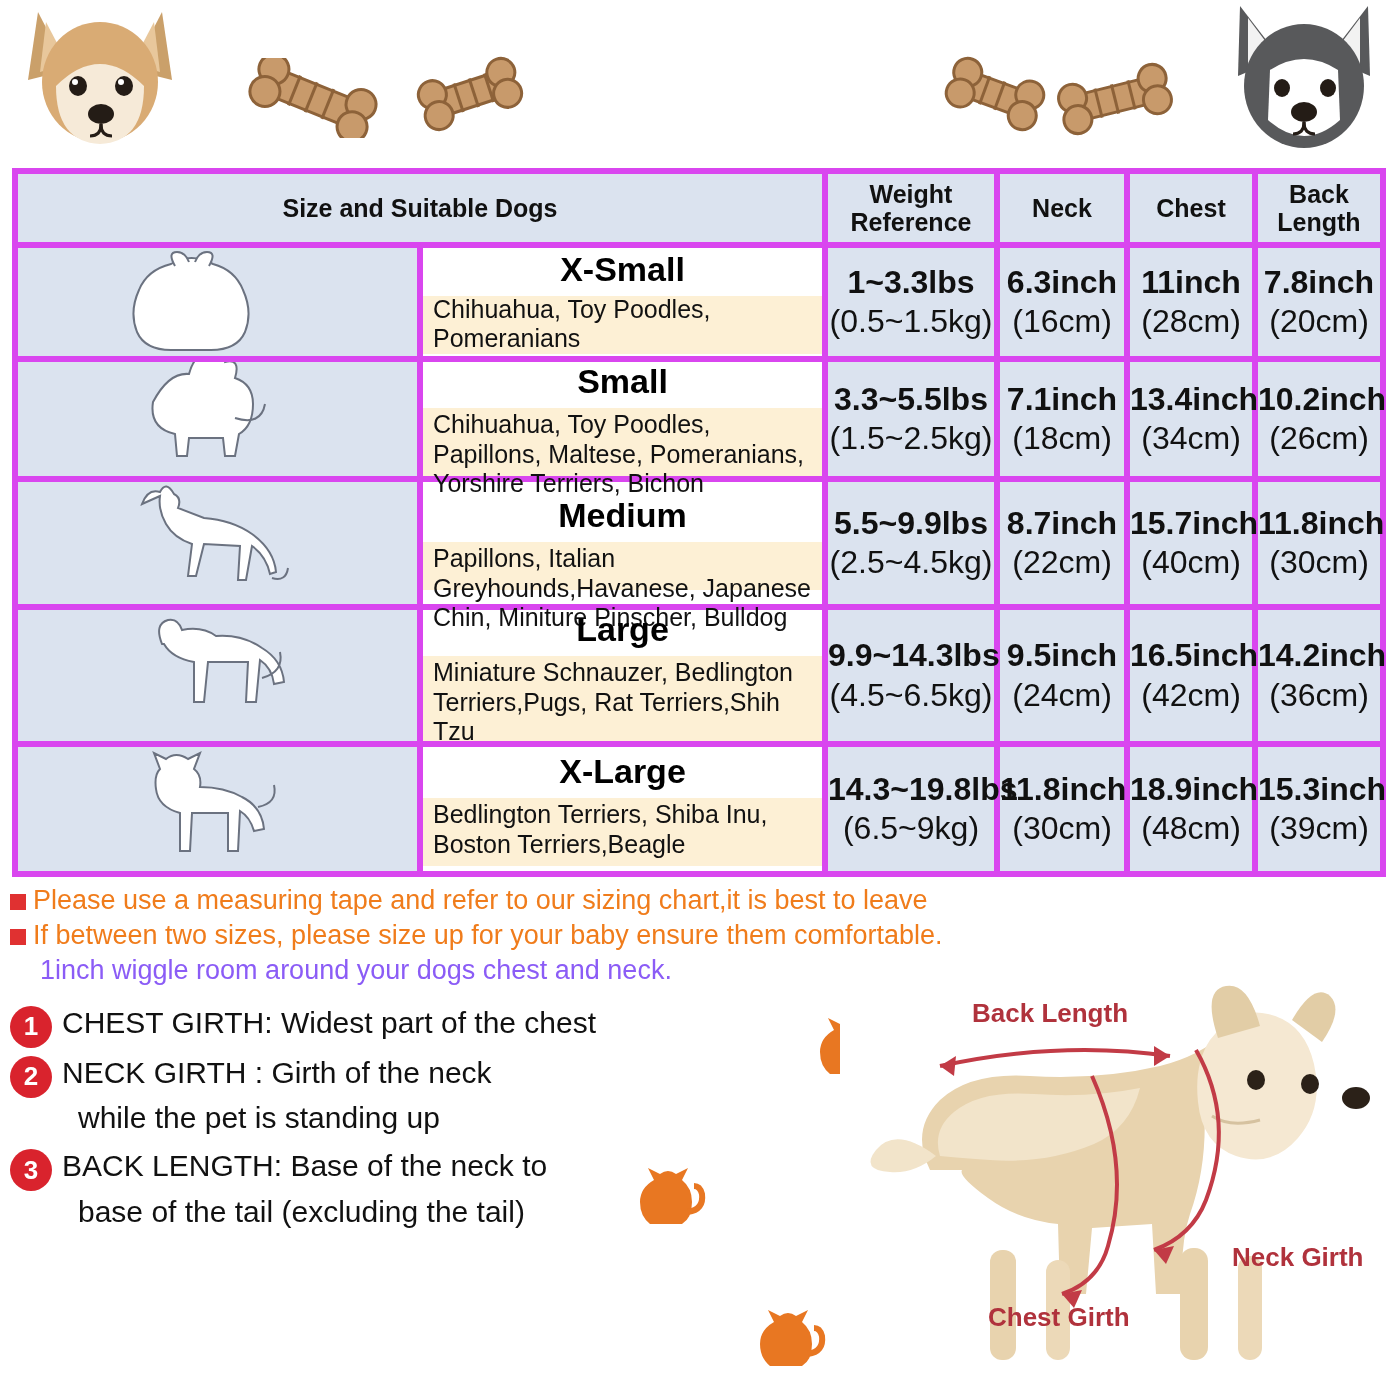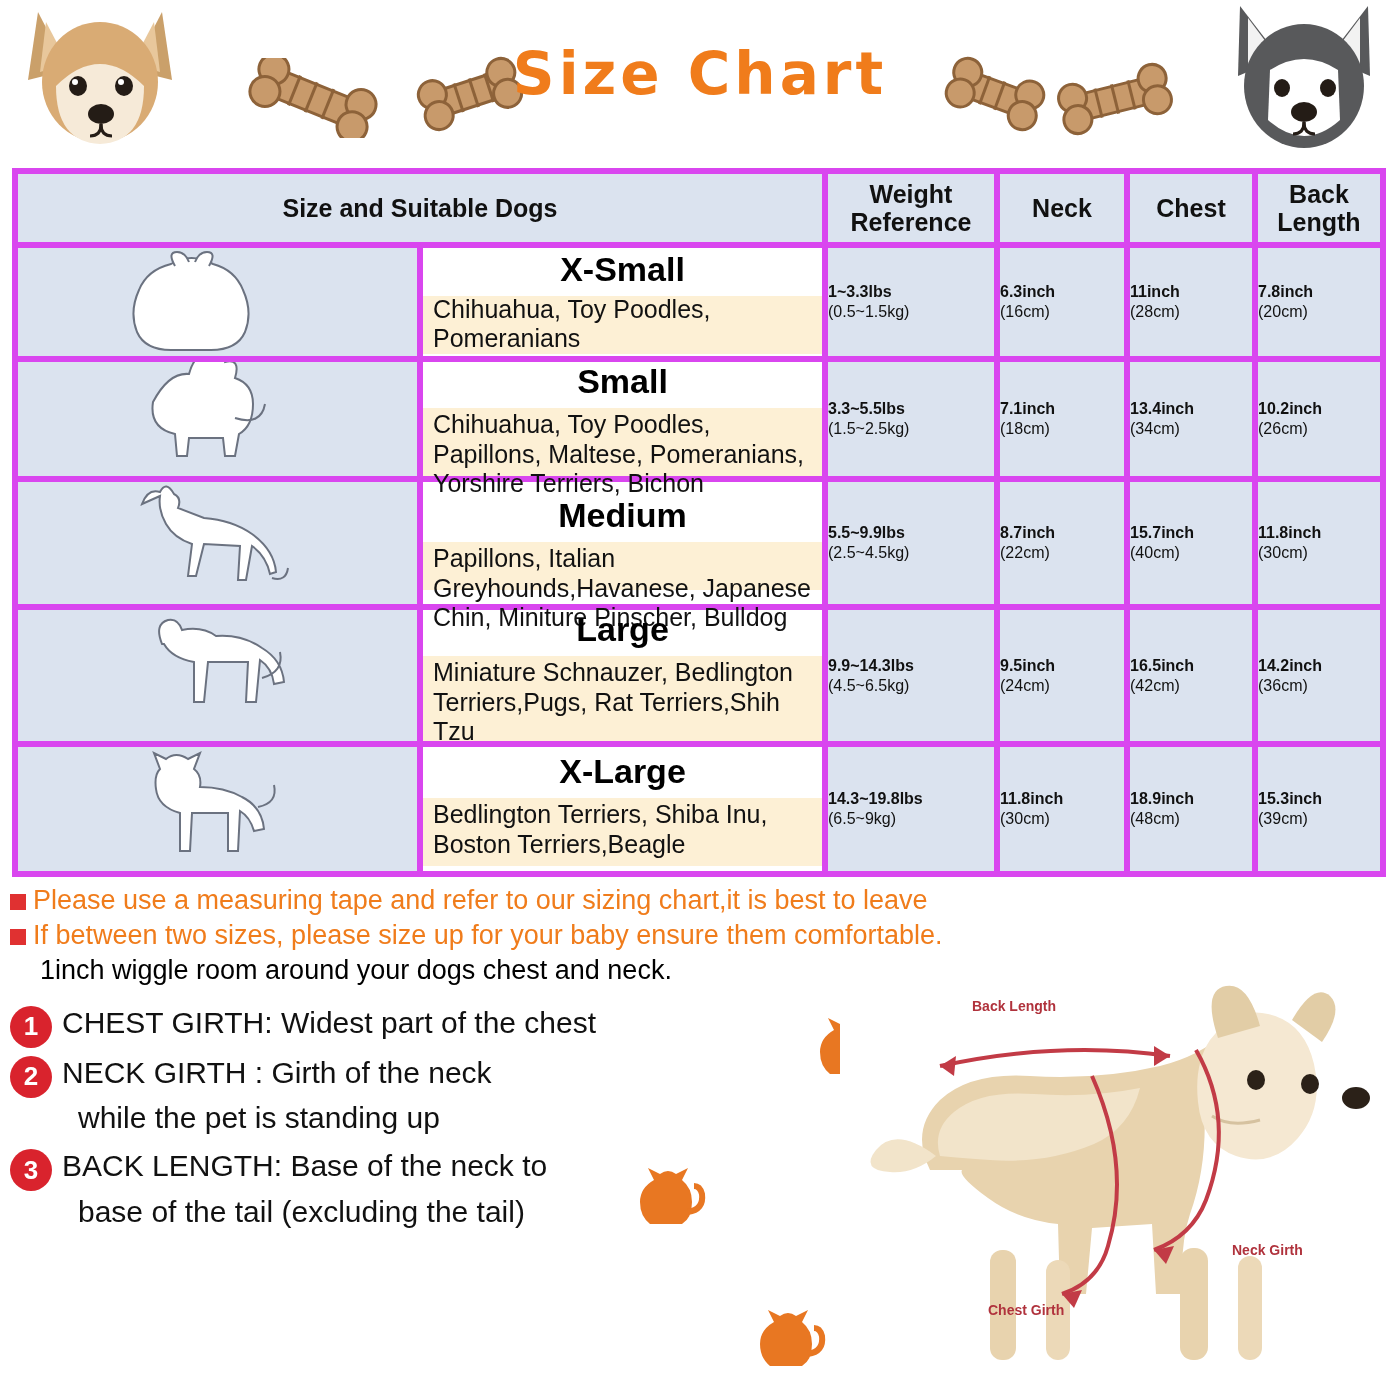--- a/index.html
+++ b/index.html
@@ -76,22 +76,22 @@
   }
   .breeds-cell {
     background: #fdf0d5;
     font-size: 25px;
     color: #111;
     padding: 2px 8px 4px 10px;
     line-height: 1.18;
   }
   .meas {
     background: #dbe3ef;
-    text-align: left;
-    font-size: 16px;
+    text-align: center;
+    font-size: 32px;
     color: #111;
     line-height: 1.22;
     padding: 2px 2px;
   }
   .meas .main { font-weight: bold; display: block; }
   .meas .sub { display: block; font-weight: normal; }
   .col-w { width: 172px; }
   .col-n { width: 130px; }
   .col-c { width: 128px; }
   .col-b { width: 128px; }
@@ -107,21 +107,21 @@
   }
   .note-sq {
     display: inline-block;
     width: 16px; height: 16px;
     background: #e03131;
     margin-top: 11px;
     margin-right: 7px;
     flex: 0 0 auto;
   }
   .note-text { flex: 1 1 auto; }
-  .note-indent { padding-left: 30px; font-size: 27px; color: #000000; line-height: 1.4; }
+  .note-indent { padding-left: 30px; font-size: 27px; color: #8b5cf6; line-height: 1.4; }
 
   
   .steps { position: relative; margin-top: 10px; padding-left: 10px; }
   .step {
     display: flex;
     align-items: flex-start;
     margin-bottom: 2px;
   }
   .step-badge {
     width: 42px; height: 42px;
@@ -142,21 +142,21 @@
 
   
   .photo {
     position: absolute;
     right: 0; bottom: 0;
     width: 560px; height: 420px;
     overflow: hidden;
   }
   .annot {
     position: absolute;
-    font-size: 14px;
+    font-size: 26px;
     font-weight: bold;
     color: #b0323c;
     font-family: "Liberation Sans", sans-serif;
   }
 </style>
 </head>
 <body>
 
 <div class="page">
 
@@ -227,23 +227,20 @@
         <circle cx="106" cy="28" r="14" fill="#c89a6b" stroke="#8d6239" stroke-width="3"></circle>
         <circle cx="106" cy="50" r="14" fill="#c89a6b" stroke="#8d6239" stroke-width="3"></circle>
         <g stroke="#8d6239" stroke-width="3">
           <line x1="48" y1="24" x2="48" y2="54"></line>
           <line x1="65" y1="24" x2="65" y2="54"></line>
           <line x1="82" y1="24" x2="82" y2="54"></line>
         </g>
       </g>
     </svg>
 
-    <div class="title">
-      <span>Size Chart</span>
-    </div>
 
     <svg class="head-dog-right" viewBox="0 0 160 160">
       <path d="M16 6 L14 76 L56 58 Z" fill="#58595b"></path>
       <path d="M144 6 L146 76 L104 58 Z" fill="#58595b"></path>
       <path d="M24 18 L24 70 L54 58 Z" fill="#f2f2f2"></path>
       <path d="M136 18 L136 70 L106 58 Z" fill="#f2f2f2"></path>
       <ellipse cx="80" cy="86" rx="60" ry="62" fill="#58595b"></ellipse>
       <path d="M46 70 Q80 48 114 70 L116 120 Q80 152 44 120 Z" fill="#ffffff"></path>
       <ellipse cx="58" cy="88" rx="8" ry="9" fill="#241c16"></ellipse>
       <ellipse cx="104" cy="88" rx="8" ry="9" fill="#241c16"></ellipse>

